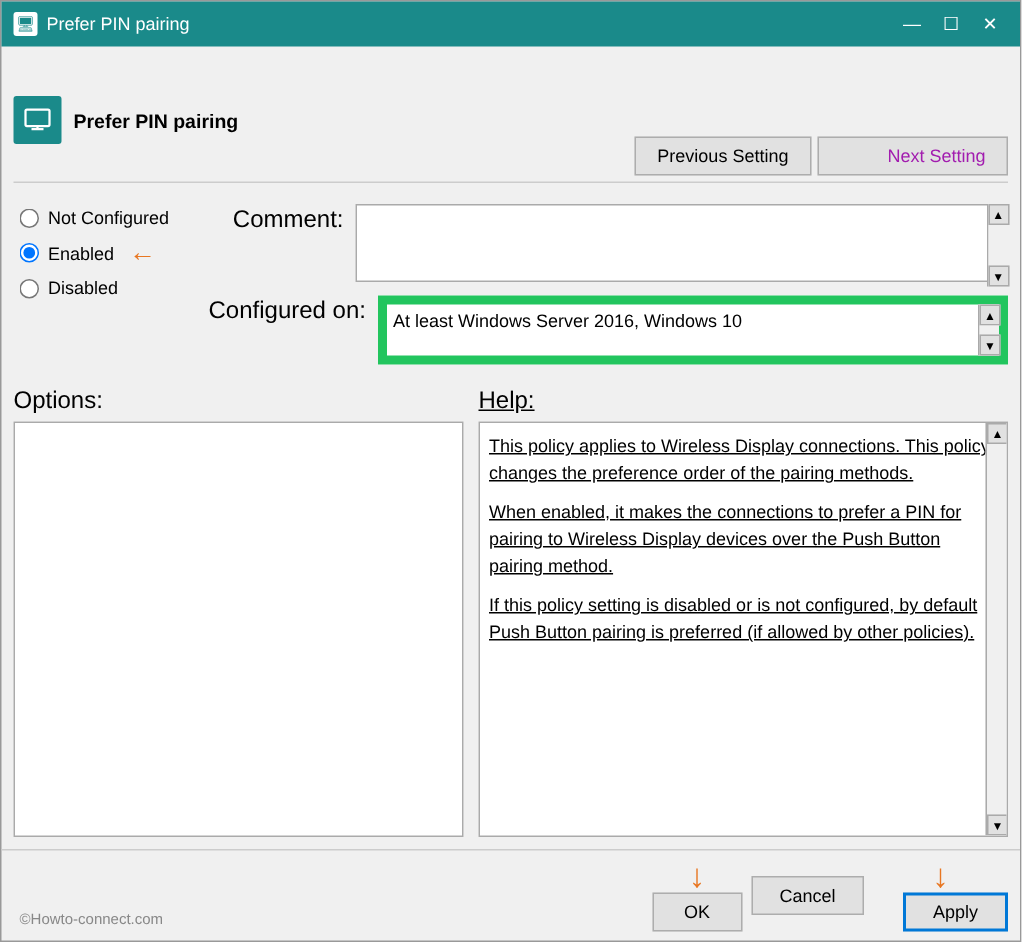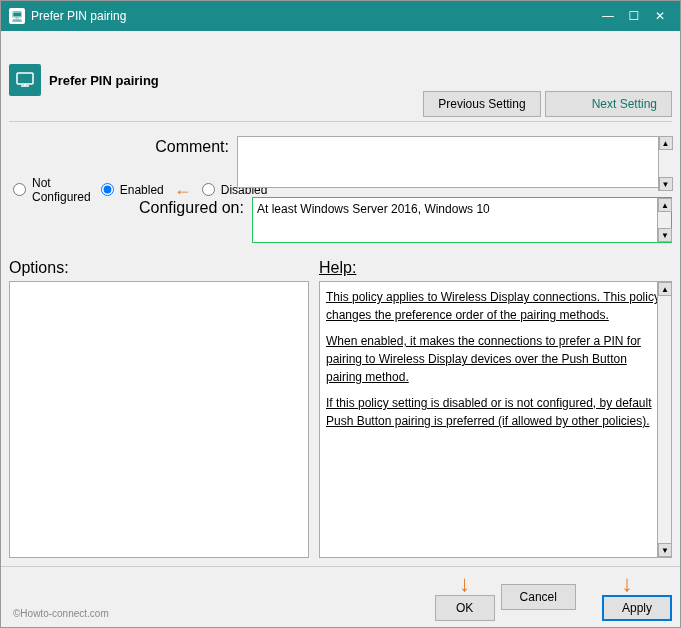--- a/index.html
+++ b/index.html
@@ -105,25 +105,25 @@
       margin-top: 48px;
     }
     .nav-btn {
       padding: 4px 14px;
       background: #e1e1e1;
       border: 1px solid #adadad;
       cursor: pointer;
       font-size: 12px;
       height: 26px;
     }
-    .nav-btn:disabled { color: #0f766e; cursor: default; padding-left: 46px; }
+    .nav-btn:disabled { color: #a21caf; cursor: default; padding-left: 46px; }
 
     .radio-section {
       display: flex;
-      flex-direction: row;
+      flex-direction: column;
       gap: 2px;
       padding: 4px 0;
     }
     .radio-row {
       display: flex;
       align-items: center;
       gap: 6px;
       padding: 2px 4px;
     }
     .radio-row input[type="radio"] {
@@ -200,21 +200,21 @@
       cursor: pointer;
       flex-shrink: 0;
     }
     .scroll-track {
       flex: 1;
       width: 100%;
       background: #f0f0f0;
     }
     .supported-value {
       flex: 1;
-      border: 1px solid #22c55e;
+      border: 6px solid #22c55e;
       background: white;
       height: 46px;
       display: flex;
       align-items: flex-start;
       padding: 4px 18px 4px 4px;
       position: relative;
       font-size: 12px;
       text-align: right;
     }
 

